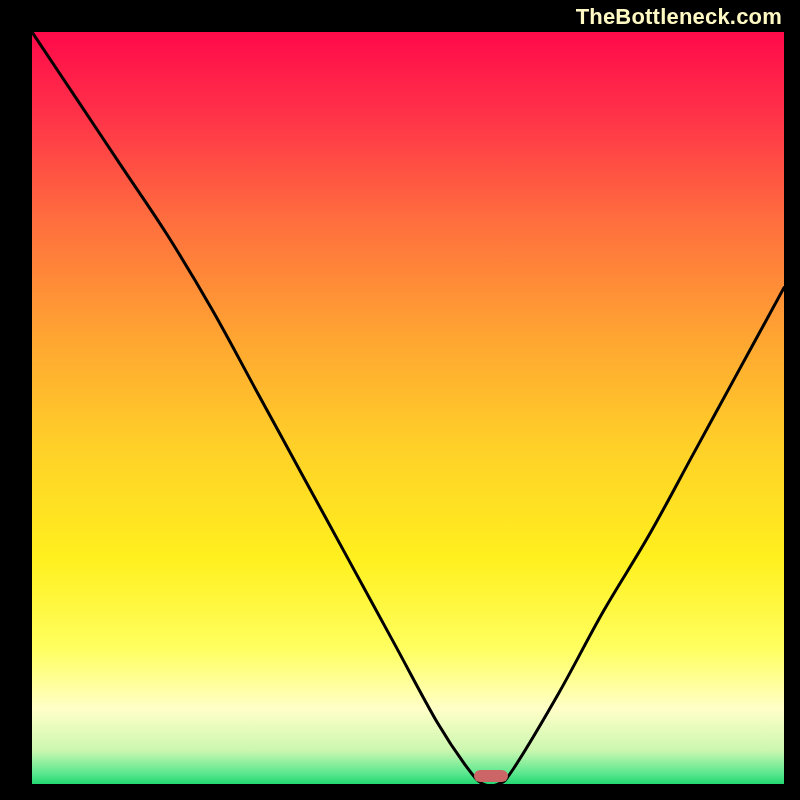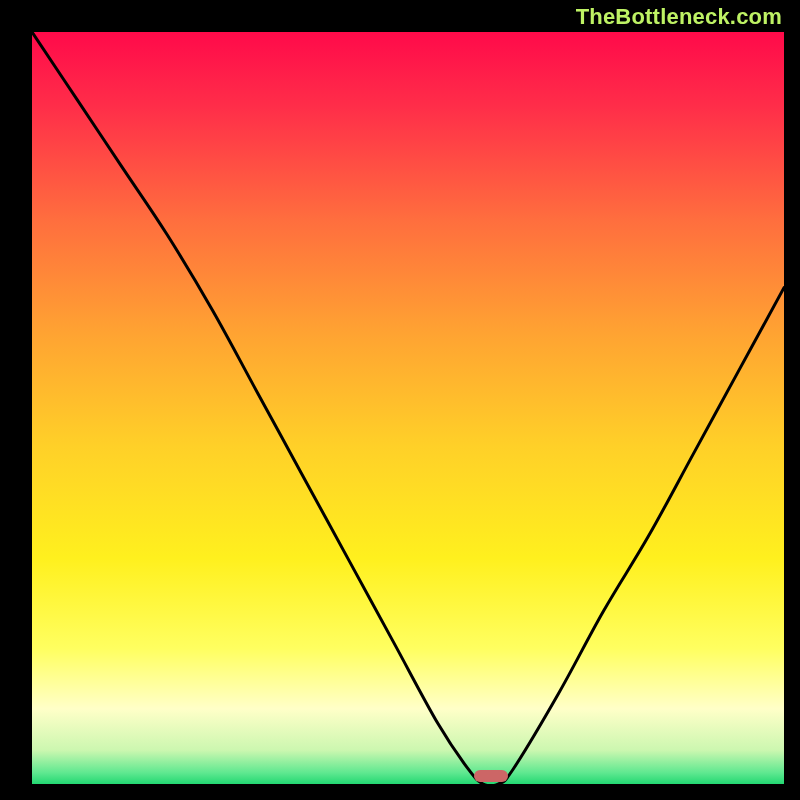--- a/index.html
+++ b/index.html
@@ -16,21 +16,21 @@
     height: 800px;
     background: #000;
   }
   .watermark {
     position: absolute;
     top: 4px;
     right: 18px;
     font-family: Arial, Helvetica, sans-serif;
     font-size: 22px;
     font-weight: 600;
-    color: #bef264;
+    color: #fef9c3;
     letter-spacing: 0.2px;
     z-index: 10;
   }
   .plot-area {
     position: absolute;
     left: 32px;
     top: 32px;
     width: 752px;
     height: 752px;
   }

